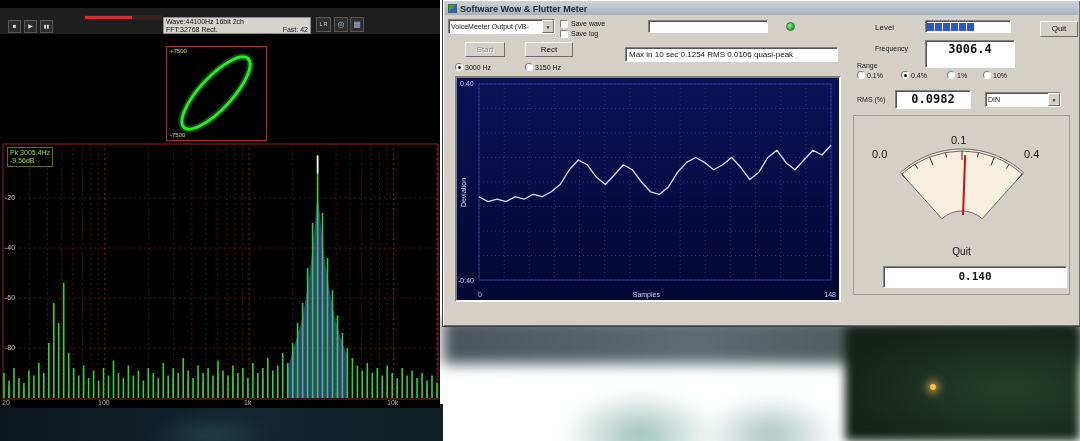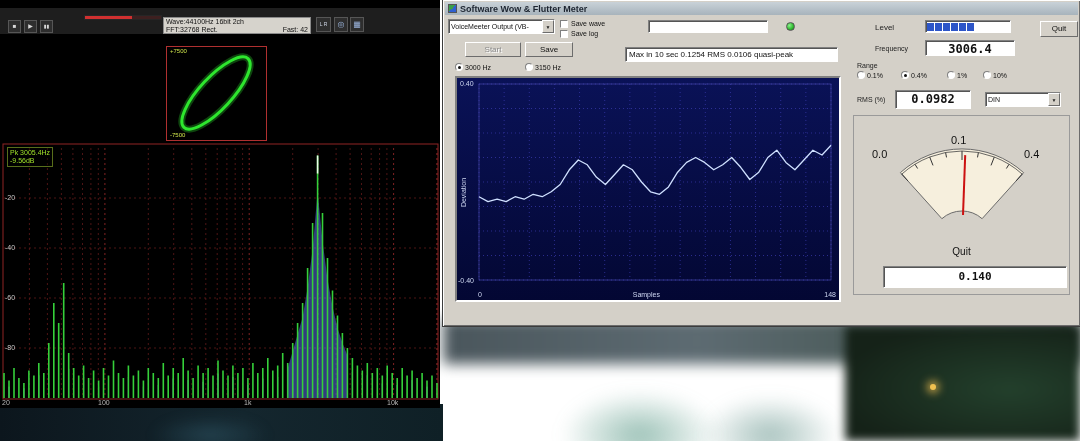--- a/index.html
+++ b/index.html
@@ -300,22 +300,22 @@
       <span>VoiceMeeter Output (VB-</span>
       <span class="arrow">▼</span>
     </div>
     <span class="cb" style="left:117px; top:20px"></span>
     <span class="cb-lab" style="left:128px; top:20px">Save wave</span>
     <span class="cb" style="left:117px; top:30px"></span>
     <span class="cb-lab" style="left:128px; top:30px">Save log</span>
     <div class="sunken" style="position:absolute; left:205px; top:20px; width:120px; height:13px;"></div>
     <div class="led" style="left:343px; top:22px"></div>
 
-    <div class="btn raised disabled" style="left:22px; top:42px; width:56px; height:15px; line-height:13px;">Start</div>
-    <div class="btn raised" style="left:82px; top:42px; width:48px; height:15px; line-height:13px;">Save</div>
+    <div class="btn raised disabled" style="left:22px; top:42px; width:40px; height:15px; line-height:13px;">Start</div>
+    <div class="btn raised" style="left:82px; top:42px; width:48px; height:15px; line-height:13px;">Rect</div>
     <div id="status-box" class="sunken">Max in 10 sec 0.1254 RMS 0.0106 quasi-peak</div>
 
     <span class="ropt" style="left:12px; top:63px"><span class="radio sel"></span><span>3000 Hz</span></span>
     <span class="ropt" style="left:82px; top:63px"><span class="radio"></span><span>3150 Hz</span></span>
 
     <div id="dev-chart">
       <svg id="dev-svg" width="382" height="222">
           <line class="cgrid" x1="22" y1="6" x2="374" y2="6"></line>
           <line class="cgrid" x1="22" y1="30.5" x2="374" y2="30.5"></line>
           <line class="cgrid" x1="22" y1="55" x2="374" y2="55"></line>
@@ -360,21 +360,21 @@
         <div class="seg on"></div>
         <div class="seg on"></div>
         <div class="seg"></div>
         <div class="seg"></div>
         <div class="seg"></div>
         <div class="seg"></div>
       </div>
     <div class="btn raised" style="left:597px; top:21px; width:38px; height:16px; line-height:14px;">Quit</div>
 
     <span class="small-lab" style="left:432px; top:45px">Frequency</span>
-    <div class="display-box sunken" style="left:482px; top:40px; width:90px; height:16px; font-size:12px; line-height:16px;">3006.4</div>
+    <div class="display-box sunken" style="left:482px; top:40px; width:90px; height:28px; font-size:12px; line-height:16px;">3006.4</div>
 
     <span class="small-lab" style="left:414px; top:62px">Range</span>
     <span class="ropt" style="left:414px; top:71px"><span class="radio"></span><span>0.1%</span></span>
     <span class="ropt" style="left:458px; top:71px"><span class="radio sel"></span><span>0.4%</span></span>
     <span class="ropt" style="left:504px; top:71px"><span class="radio"></span><span>1%</span></span>
     <span class="ropt" style="left:540px; top:71px"><span class="radio"></span><span>10%</span></span>
 
     <span class="small-lab" style="left:414px; top:96px">RMS (%)</span>
     <div class="display-box sunken" style="left:452px; top:90px; width:76px; height:19px; font-size:12px; line-height:17px;">0.0982</div>
     <div class="dd sunken" style="left:542px; top:92px; width:76px;">

